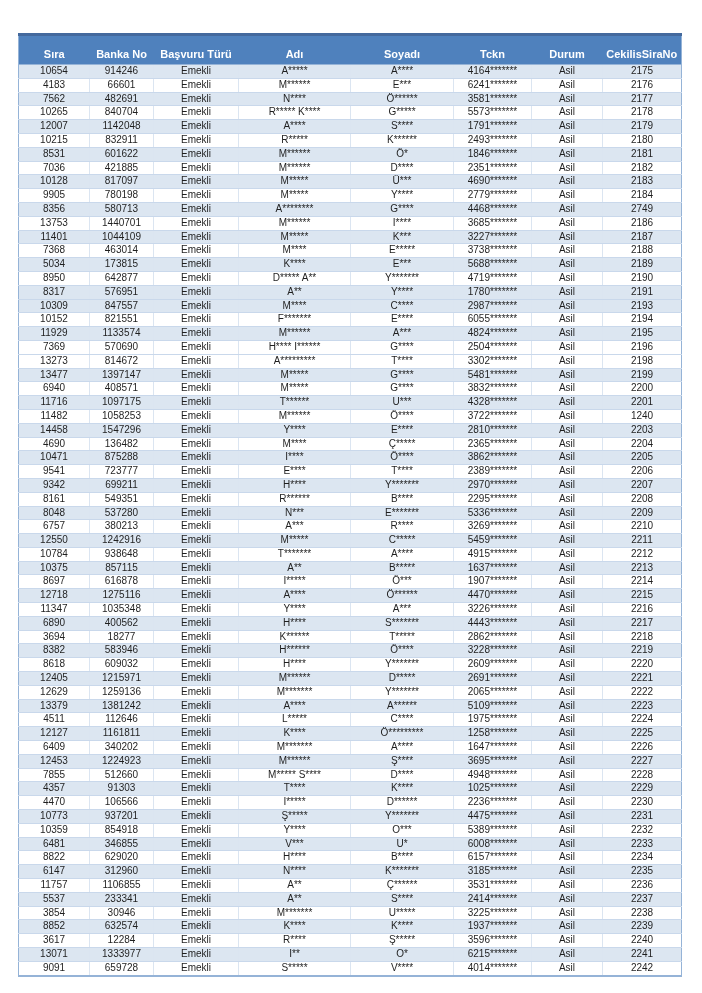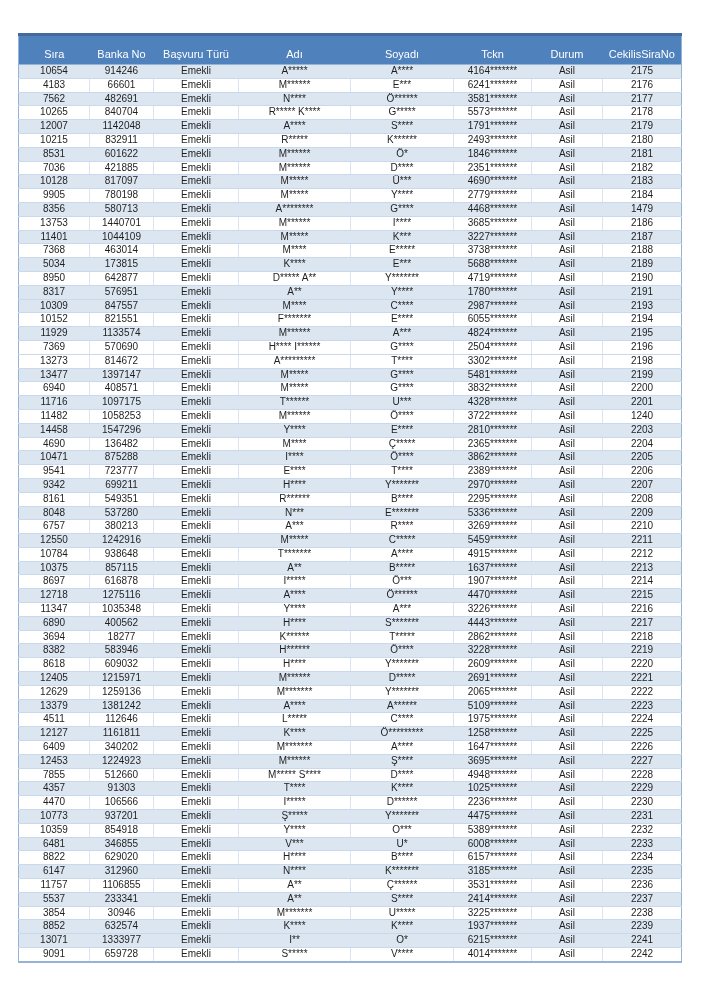--- a/index.html
+++ b/index.html
@@ -34,21 +34,21 @@
   col.c3 { width: 85px; }
   col.c4 { width: 112px; }
   col.c5 { width: 103px; }
   col.c6 { width: 78px; }
   col.c7 { width: 71px; }
   col.c8 { width: 79px; }
   table.results th {
     background: #4f81bd;
     color: #ffffff;
     font-size: 11px;
-    font-weight: normal;
+    font-weight: bold;
     text-align: center;
     vertical-align: bottom;
     height: 24px;
     padding: 0 0 4px 0;
     border-top: 3px solid #44699d;
     border-bottom: 1px solid #95b3d7;
     overflow: hidden;
     white-space: nowrap;
   }
   table.results td {
@@ -198,21 +198,21 @@
             <td>2184</td>
           </tr>
           <tr class="alt">
             <td>8356</td>
             <td>580713</td>
             <td>Emekli</td>
             <td>A********</td>
             <td>G****</td>
             <td>4468*******</td>
             <td>Asil</td>
-            <td>1479</td>
+            <td>2749</td>
           </tr>
           <tr>
             <td>13753</td>
             <td>1440701</td>
             <td>Emekli</td>
             <td>M******</td>
             <td>İ****</td>
             <td>3685*******</td>
             <td>Asil</td>
             <td>2186</td>
@@ -719,20 +719,30 @@
           </tr>
           <tr class="alt">
             <td>8852</td>
             <td>632574</td>
             <td>Emekli</td>
             <td>K****</td>
             <td>K****</td>
             <td>1937*******</td>
             <td>Asil</td>
             <td>2239</td>
+          </tr>
+          <tr>
+            <td>3617</td>
+            <td>12284</td>
+            <td>Emekli</td>
+            <td>R****</td>
+            <td>Ş*****</td>
+            <td>3596*******</td>
+            <td>Asil</td>
+            <td>2240</td>
           </tr>
           <tr class="alt">
             <td>13071</td>
             <td>1333977</td>
             <td>Emekli</td>
             <td>İ**</td>
             <td>O*</td>
             <td>6215*******</td>
             <td>Asil</td>
             <td>2241</td>

